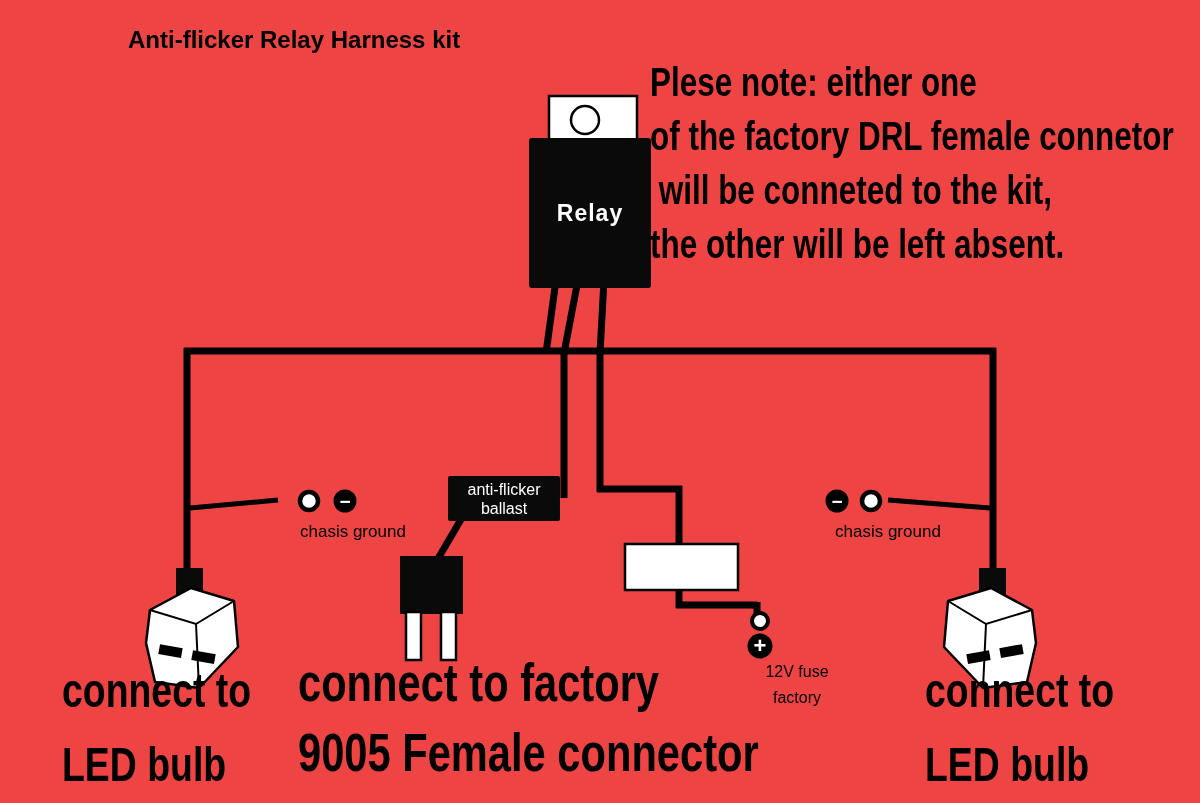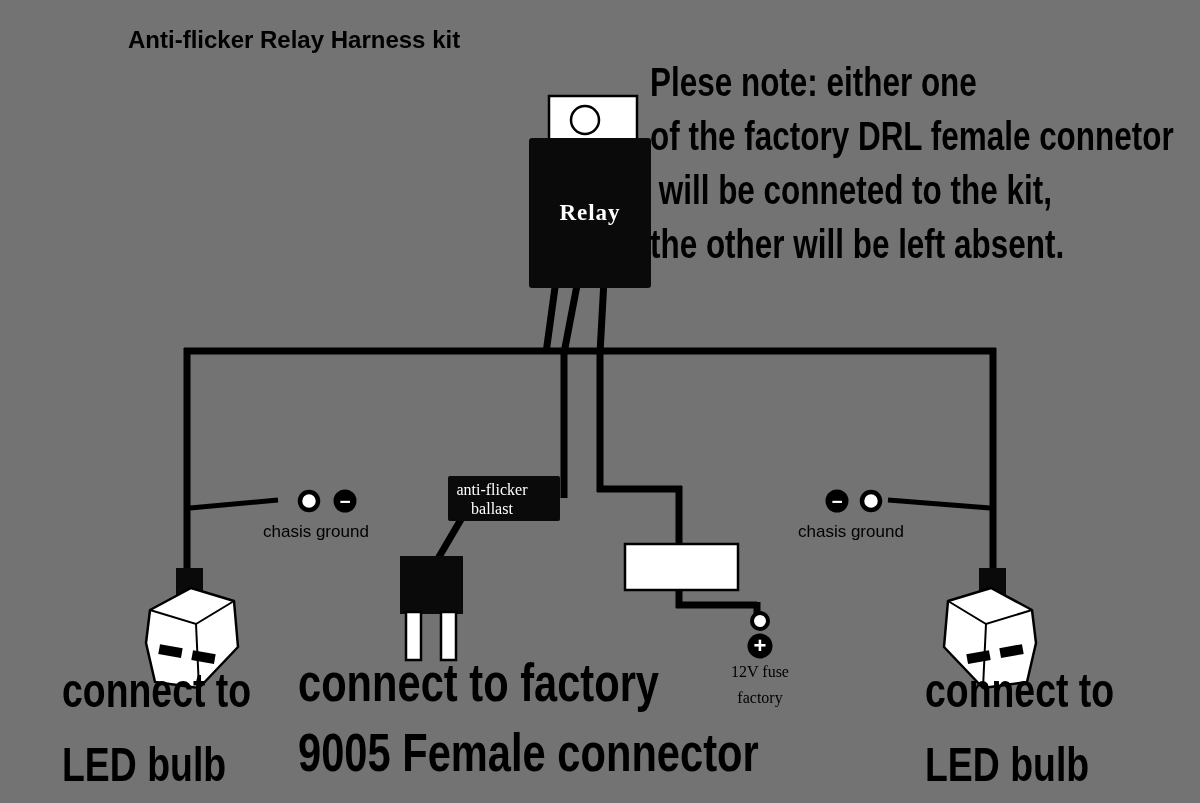--- a/index.html
+++ b/index.html
@@ -1,33 +1,33 @@
 <!DOCTYPE html>
 <html><head>
 <meta charset="utf-8">
 <style>
   html,body { margin:0; padding:0; background:#ffffff; }
   #stage {
     position:relative; width:1200px; height:803px;
-    background:#737373; overflow:hidden;
+    background:#ef4444; overflow:hidden;
     font-family:"Liberation Sans", sans-serif; color:#000;
   }
   #gfx { position:absolute; left:0; top:0; width:1200px; height:803px; }
   .label { position:absolute; color:#000; }
-  .plain { font-size:17px; font-weight:400; }
+  .plain { font-size:17px; font-weight:400;margin-left:37px; }
   .stencil {
     font-weight:bold;
     transform:scale(0.85,1.08);
     transform-origin:left top;
     white-space:pre;
     letter-spacing:0px;
   }
   .boxtext {
     position:absolute; display:flex; flex-direction:column;
-    align-items:center; justify-content:center; text-align:right;font-family:Liberation Serif, serif;
+    align-items:center; justify-content:center; text-align:right;
   }
   .sym {
     position:absolute; display:flex; align-items:center; justify-content:center;
     color:#ffffff; font-weight:bold; line-height:1;
   }
   .note-line { font-size:37px; line-height:54px; height:54px; }
 </style>
 </head>
 <body>
 
@@ -103,21 +103,21 @@
 
   <div class="label" style="left:650px; top:54px; width:560px;">
     <div class="stencil note-line">Plese note: either one</div>
     <div class="stencil note-line">of the factory DRL female connetor</div>
     <div class="stencil note-line"> will be conneted to the kit,</div>
     <div class="stencil note-line">the other will be left absent.</div>
   </div>
 
   <div class="boxtext" style="left:529px; top:138px; width:122px; height:150px; color:#fff; font-size:23px; font-weight:bold; letter-spacing:1px;">Relay</div>
 
-  <div class="boxtext" style="left:436px; top:476px; width:112px; height:45px; color:#fff; font-size:16px; line-height:19px;">
+  <div class="boxtext" style="left:448px; top:476px; width:112px; height:45px; color:#fff; font-size:16px; line-height:19px;">
     <span>anti-flicker</span>
     <span>ballast</span>
   </div>
 
 
   <div class="label plain" style="left:263px; top:522px;">chasis ground</div>
 
   <div class="label plain" style="left:798px; top:522px;">chasis ground</div>
 
   <div class="boxtext plain" style="left:703px; top:662px; width:114px; height:20px; font-size:16px;">12V fuse</div>

